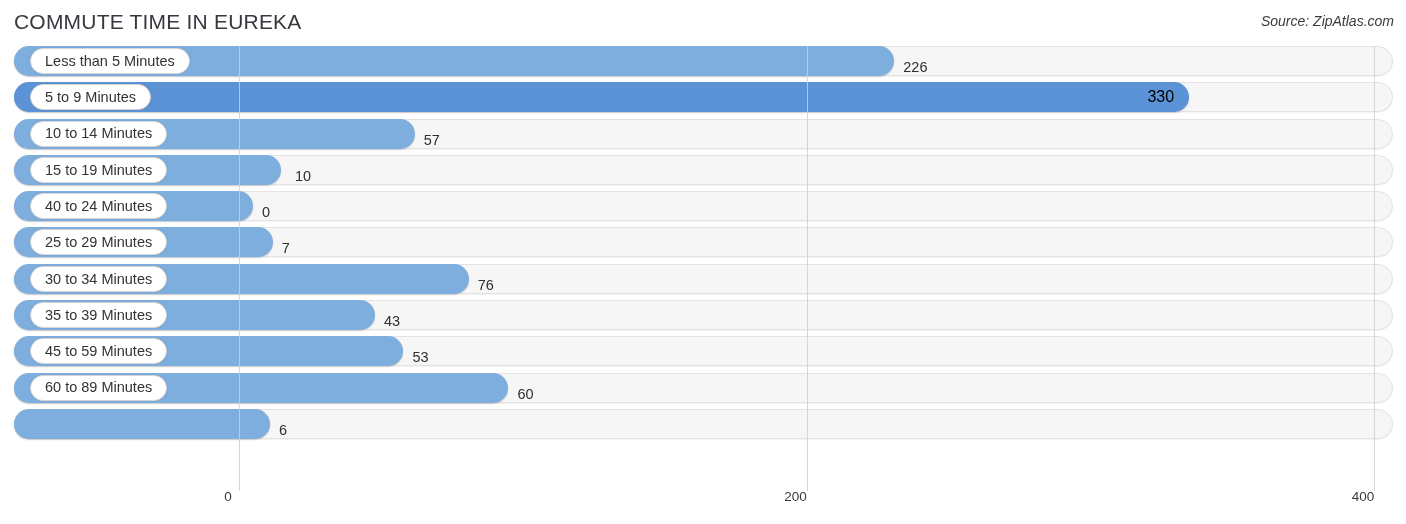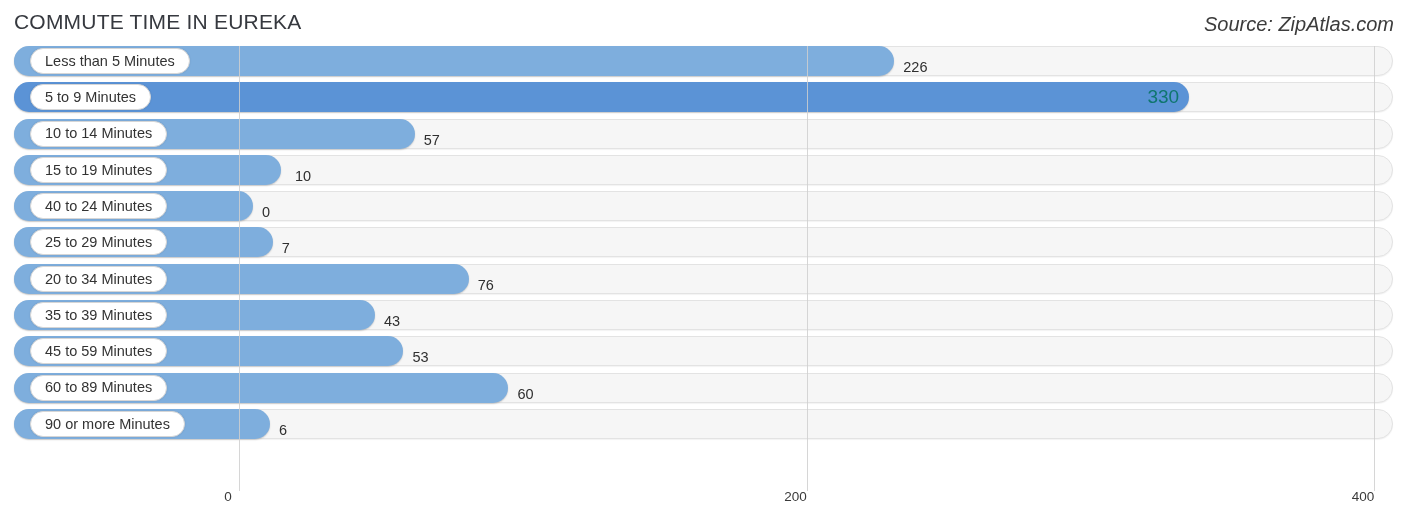--- a/index.html
+++ b/index.html
@@ -29,21 +29,21 @@
     font-size: 21px;
     letter-spacing: 0.2px;
     color: #36393f;
     font-weight: 400;
     white-space: nowrap;
   }
   .chart-source {
     position: absolute;
     right: 12px;
     top: 13px;
-    font-size: 20px;
+    font-size: 14px;
     font-style: italic;
     color: #3c3c3c;
     white-space: nowrap;
   }
 
   
   .plot {
     position: absolute;
     left: 0;
     top: 46px;
@@ -140,22 +140,22 @@
     color: #2f2f2f;
     z-index: 2;
     white-space: nowrap;
   }
   .value-in {
     position: absolute;
     top: 0;
     height: 30px;
     display: flex;
     align-items: center;
-    font-size: 19px;
-    color: #0f766e;
+    font-size: 16px;
+    color: #000000;
     z-index: 2;
     white-space: nowrap;
   }
 
   
   .axis {
     position: absolute;
     left: 0;
     top: 487px;
     width: 1406px;
@@ -230,21 +230,21 @@
         <div class="bar" style="width: 258.863px;"></div>
         <div class="label-pill">
           <span>25 to 29 Minutes</span>
         </div>
         <div class="value-out" style="left: 281.863px;">7</div>
       </div>
       <div class="row">
         <div class="track"></div>
         <div class="bar" style="width: 454.65px;"></div>
         <div class="label-pill">
-          <span>20 to 34 Minutes</span>
+          <span>30 to 34 Minutes</span>
         </div>
         <div class="value-out" style="left: 477.65px;">76</div>
       </div>
       <div class="row">
         <div class="track"></div>
         <div class="bar" style="width: 361.012px;"></div>
         <div class="label-pill">
           <span>35 to 39 Minutes</span>
         </div>
         <div class="value-out" style="left: 384.012px;">43</div>
@@ -261,23 +261,20 @@
         <div class="track"></div>
         <div class="bar" style="width: 494.375px;"></div>
         <div class="label-pill">
           <span>60 to 89 Minutes</span>
         </div>
         <div class="value-out" style="left: 517.375px;">60</div>
       </div>
       <div class="row">
         <div class="track"></div>
         <div class="bar" style="width: 256.025px;"></div>
-        <div class="label-pill">
-          <span>90 or more Minutes</span>
-        </div>
         <div class="value-out" style="left: 279.025px;">6</div>
       </div>
     </div>
 </div>
 
 <div class="axis">
     <div class="tick" style="left: 228px;">0</div>
     <div class="tick" style="left: 795.5px;">200</div>
     <div class="tick" style="left: 1363px;">400</div>
   </div>

